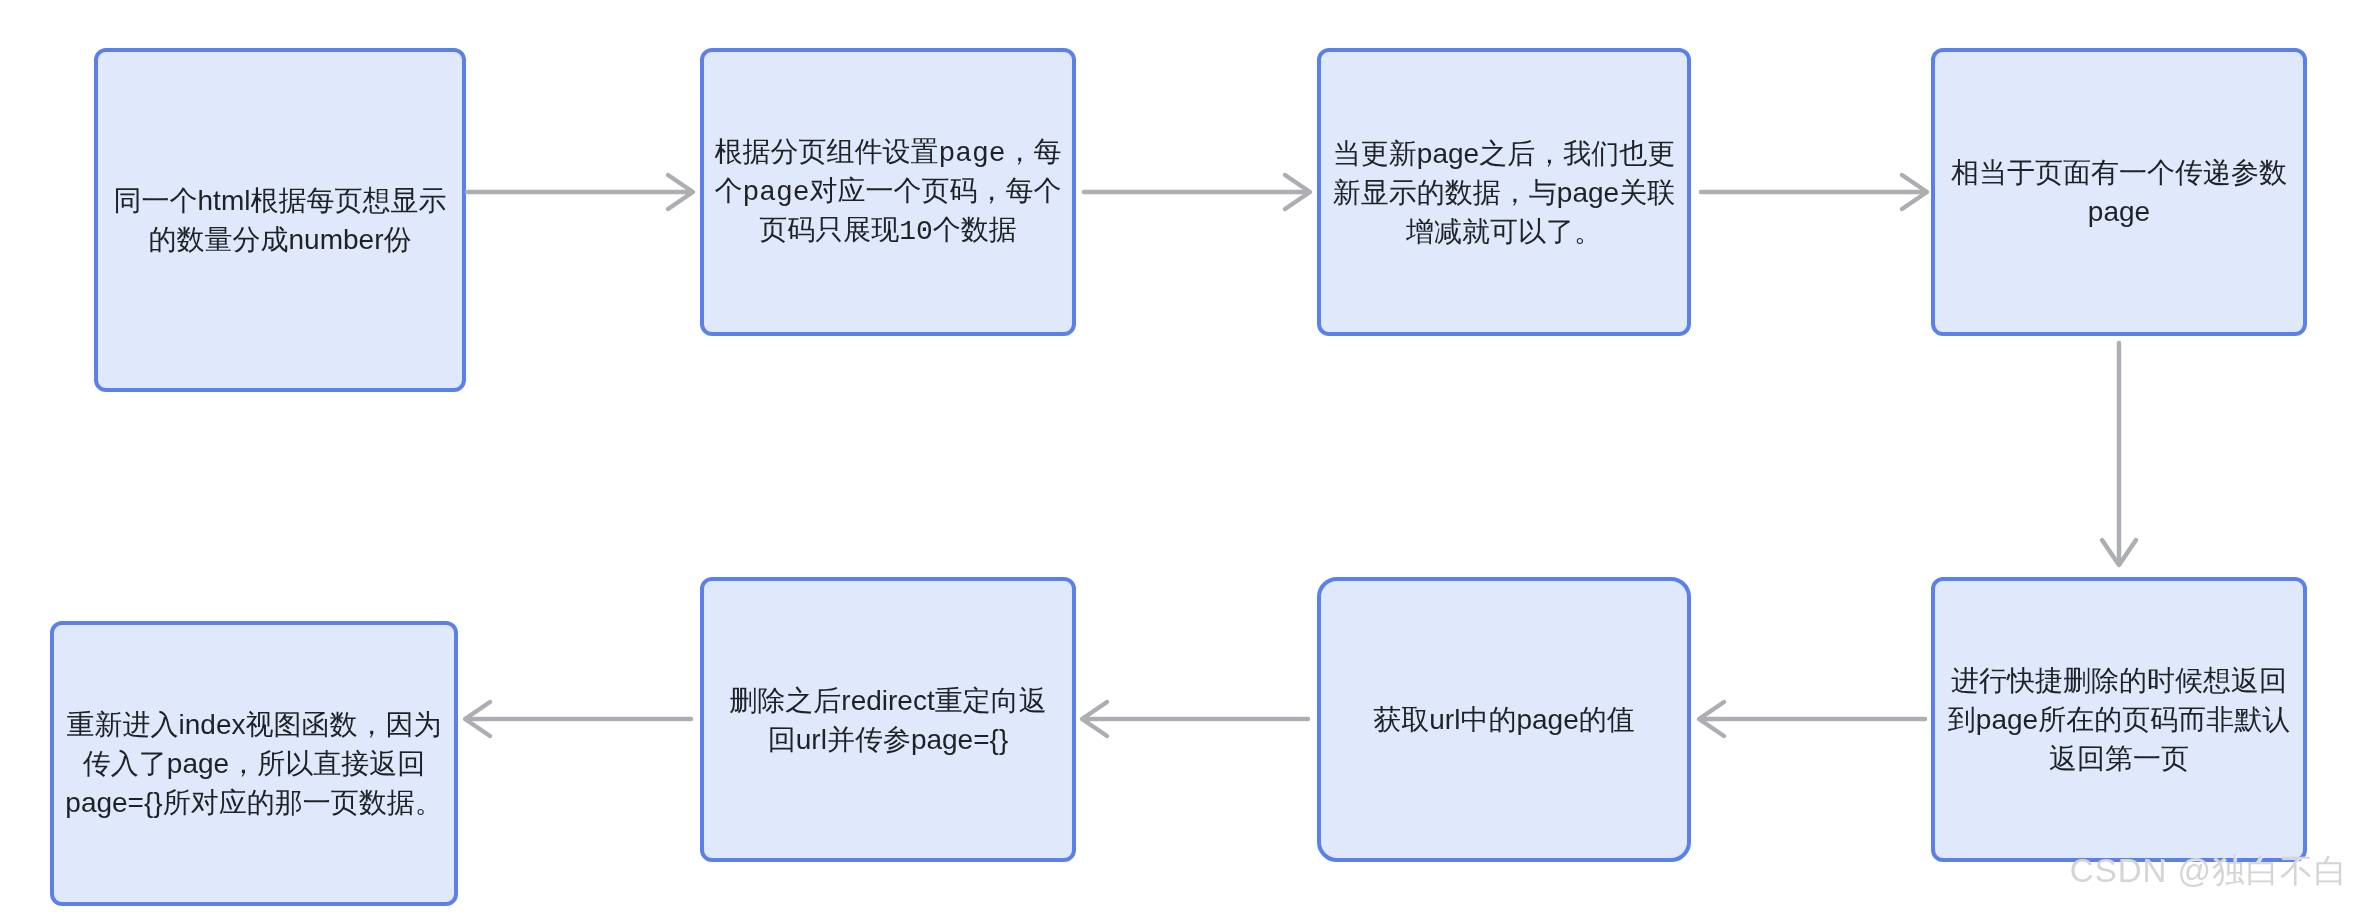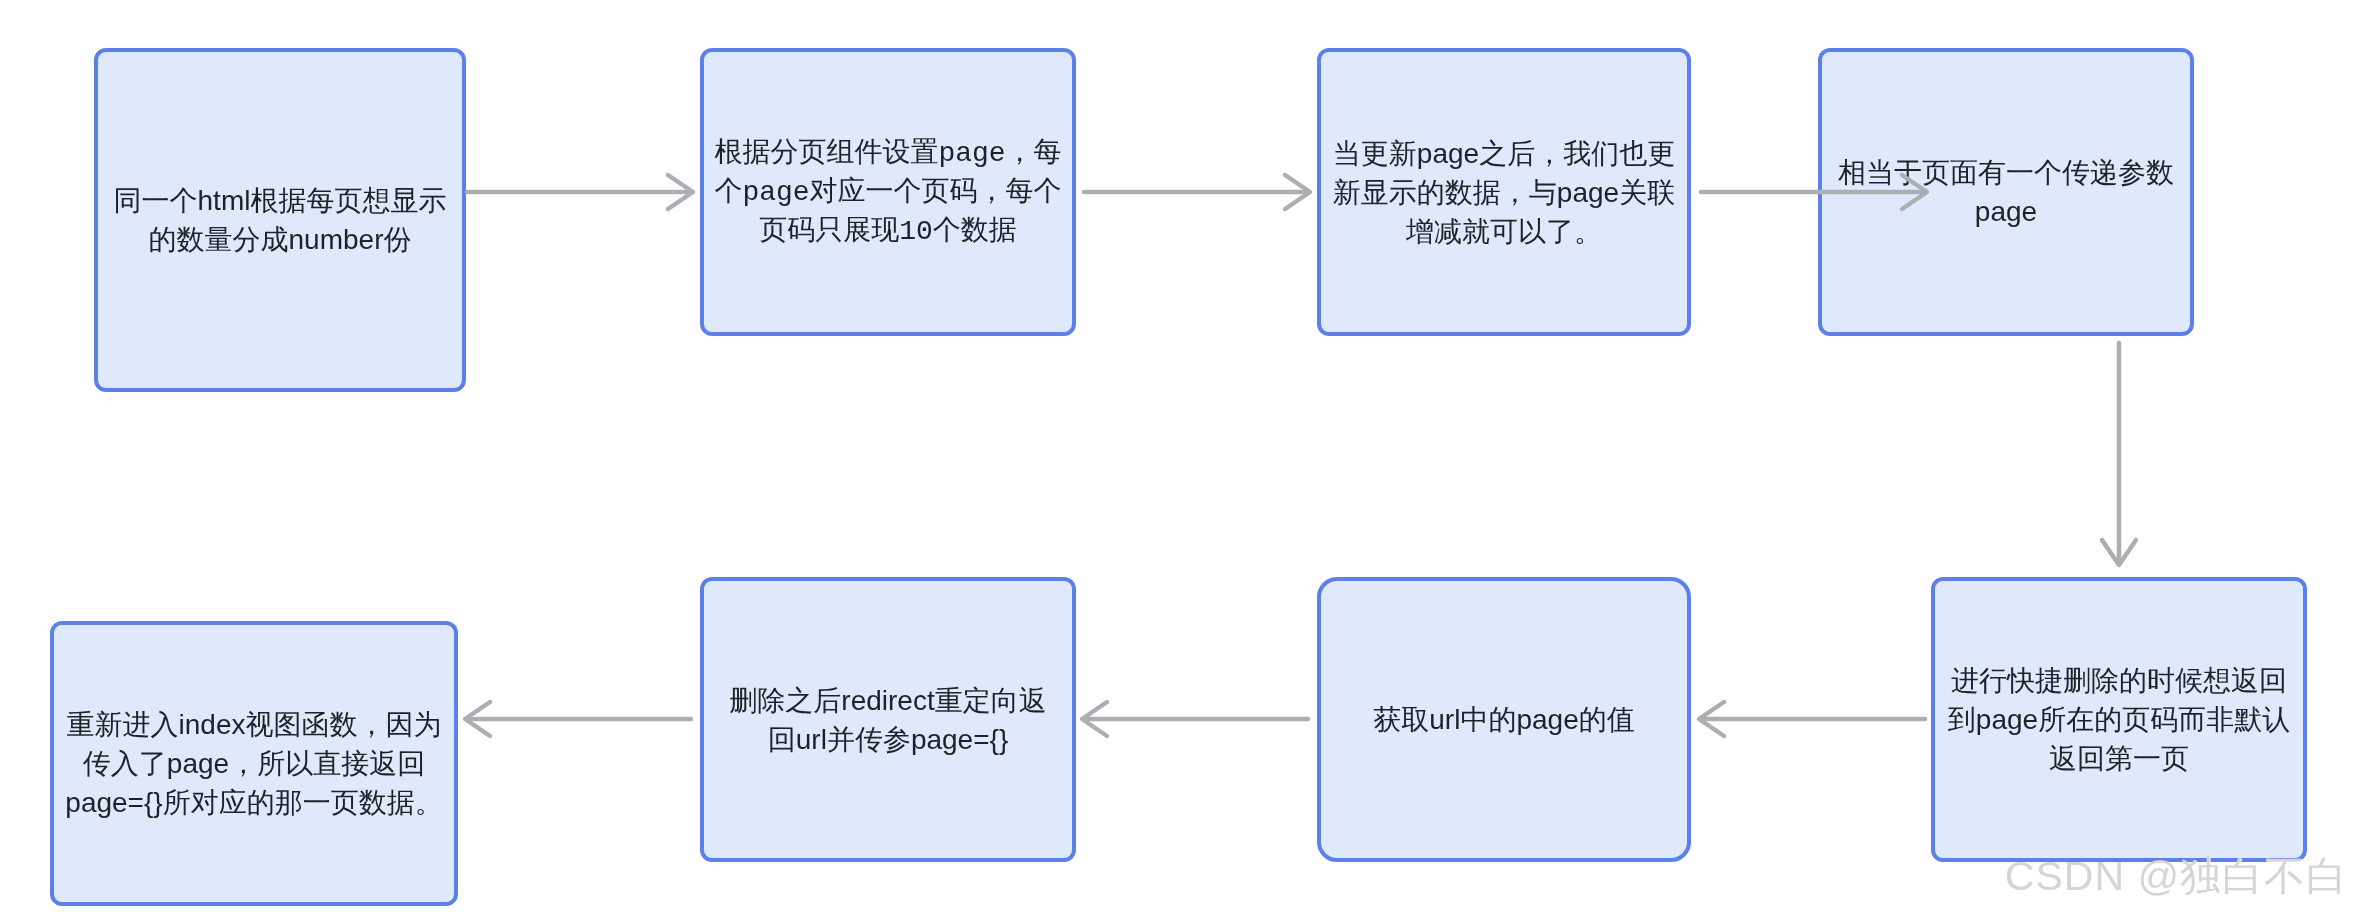--- a/index.html
+++ b/index.html
@@ -34,21 +34,21 @@
     stroke: var(--arrow-color, #acaeb3);
     stroke-width: 4.5;
     fill: none;
     stroke-linecap: round;
     stroke-linejoin: round;
   }
   .watermark {
     position: absolute;
     right: 8px;
     top: 849px;
-    font-size: 41px;
+    font-size: 33px;
     color: var(--wm-color, #d5d5d7);
     text-shadow: 1px 1px 1px rgba(255,255,255,0.9);
     letter-spacing: 1px;
     white-space: nowrap;
   }
 </style>
 </head>
 <body>
 
 <div class="canvas">
@@ -63,21 +63,21 @@
 个page对应一个页码，每个
 页码只展现10个数据</div>
   </div>
 
   <div class="node" style="left:1317px; top:48px; width:374px; height:288px;">
     <div class="node-text">当更新page之后，我们也更
 新显示的数据，与page关联
 增减就可以了。</div>
   </div>
 
-  <div class="node" style="left:1818px; top:48px; width:376px; height:288px;">
+  <div class="node" style="left:1931px; top:48px; width:376px; height:288px;">
     <div class="node-text">相当于页面有一个传递参数
 page</div>
   </div>
 
   <div class="node" style="left:1931px; top:577px; width:376px; height:285px;">
     <div class="node-text">进行快捷删除的时候想返回
 到page所在的页码而非默认
 返回第一页</div>
   </div>
 

